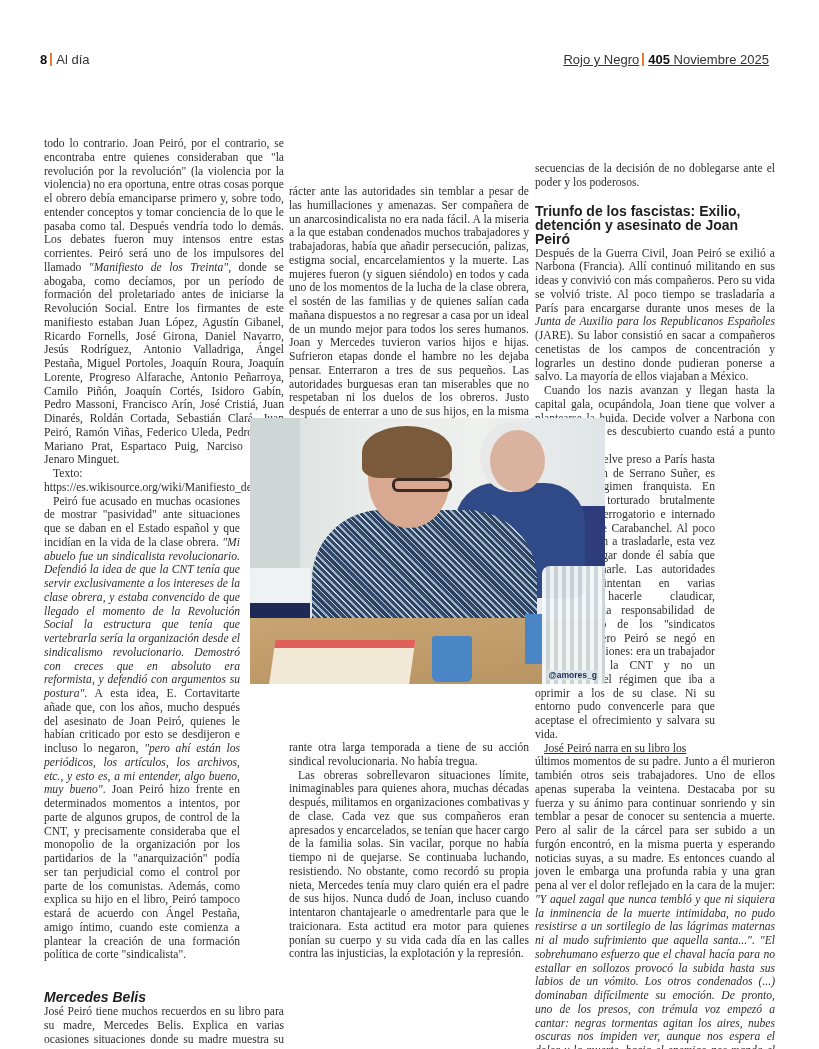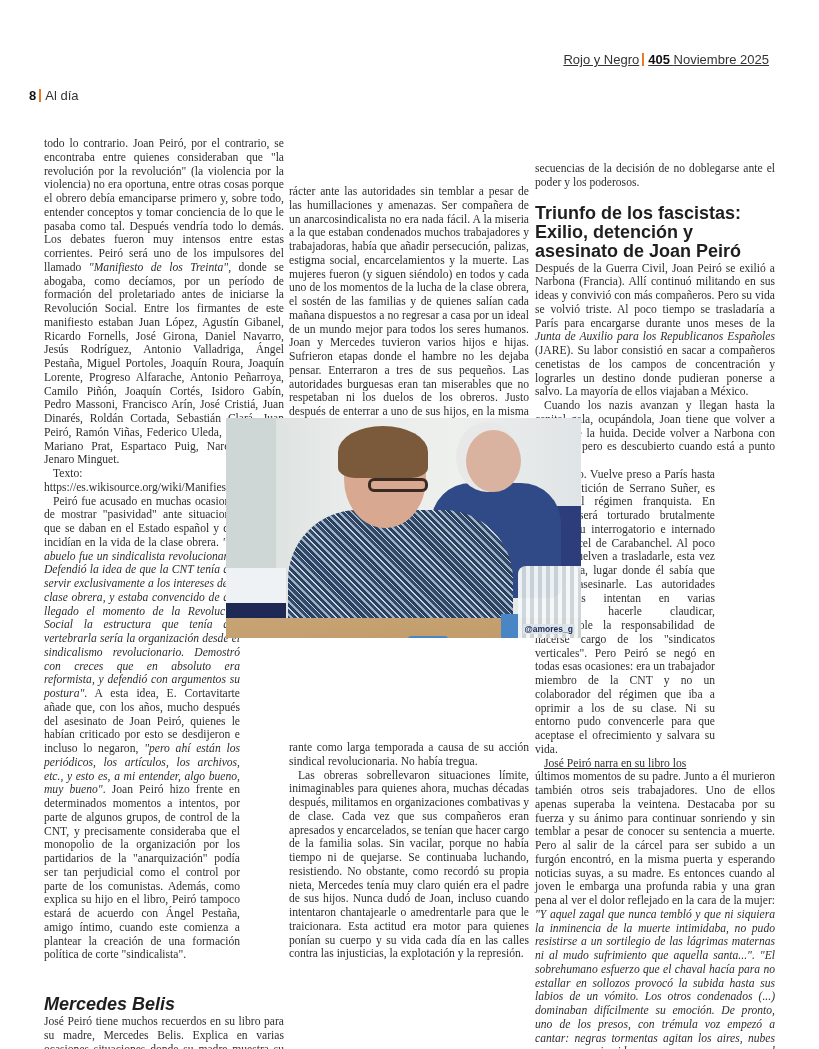--- a/index.html
+++ b/index.html
@@ -1,37 +1,37 @@
 <!DOCTYPE html>
 <html><head>
 <meta charset="utf-8">
 <style>
   html, body { margin: 0; padding: 0; background: #ffffff; }
   body { width: 819px; height: 1049px; position: relative; overflow: hidden; color: #2a2a2a; }
   .header { position: absolute; top: 52px; left: 28px; right: 50px; height: 16px;
             font-family: "Liberation Sans", sans-serif; font-size: 13px; color: #333; }
-  .header .left { position: absolute; left: 1px; top: 0; margin-top: 36px; }
+  .header .left { position: absolute; left: 12px; top: 0; }
   .header .right { position: absolute; right: 0; top: 0; text-decoration: underline; }
   .header b { font-weight: bold; color: #111; }
   .sep { display: inline-block; width: 2px; height: 13px; background: #e87a2a; vertical-align: -2px; margin: 0 4px 0 3px; }
   .col { position: absolute; top: 137px; width: 240px;
          font-family: "Liberation Serif", serif; font-size: 11.6px; line-height: 13.75px;
          text-align: justify; color: #2e2e2e; }
   .col p { margin: 0; text-indent: 0; }
   .col p.ind { text-indent: 9px; }
   .col i { font-style: italic; }
   .col1 { left: 44px; }
   .col2 { left: 289px; margin-top: 48px; }
   .col3 { left: 535px; margin-top: 25px; }
-  h3 { font-family: "Liberation Sans", sans-serif; font-size: 18px; line-height: 19px; font-weight: bold;
+  h3 { font-family: "Liberation Sans", sans-serif; font-size: 14px; line-height: 14px; font-weight: bold;
        margin: 14px 0 1px 0; color: #1e1e1e; text-align: left; }
   h3 i { font-style: italic; }
   .narrow { margin-left: 60px; }
   .narrow2 { margin-left: 60px; text-decoration: underline; }
-  .photo { position: absolute; left: 226px; top: 418px; width: 355px; height: 220px; overflow: hidden;
+  .photo { position: absolute; left: 250px; top: 418px; width: 355px; height: 266px; overflow: hidden;
            background: linear-gradient(90deg, #d7dedd 0%, #e9ecea 35%, #eef0ee 65%, #dfe4e6 100%); }
   .photo .wall2 { position: absolute; left: 0; top: 0; width: 50px; height: 150px; background: #cfd6d6; }
   .photo .chair { position: absolute; left: 0; top: 150px; width: 60px; height: 116px; background: linear-gradient(180deg,#eef2f4 0%, #eef2f4 30%, #1e2a55 30%, #1b2450 100%); }
   .photo .chair2 { position: absolute; right: 0; top: 88px; width: 30px; height: 60px; background: #2d3c7a; }
   .photo .man-body { position: absolute; left: 205px; top: 65px; width: 130px; height: 115px; border-radius: 40px 40px 10px 10px; background: #2f4a86; }
   .photo .man-head { position: absolute; left: 240px; top: 12px; width: 55px; height: 62px; border-radius: 50%; background: #d9b3a0; box-shadow: -6px -4px 0 4px #e8e8e8; }
   .photo .woman-body { position: absolute; left: 62px; top: 92px; width: 225px; height: 135px; border-radius: 70px 70px 10px 10px;
            background: repeating-linear-gradient(45deg, #2b3f5f 0 3px, #9db4c8 3px 5px, #344a6a 5px 8px, #c9d6e0 8px 9px); }
   .photo .woman-head { position: absolute; left: 118px; top: 12px; width: 82px; height: 98px; border-radius: 45% 45% 50% 50%; background: #d8a891; }
   .photo .woman-hair { position: absolute; left: 112px; top: 8px; width: 90px; height: 52px; border-radius: 50% 50% 20% 20%; background: #7a5a3a; }
@@ -62,21 +62,21 @@
   <p><span>todo lo contrario. Joan Peiró, por el contrario, se encontraba entre quienes consideraban que "la revolución por la revolución" (la violencia por la violencia) no era oportuna, entre otras cosas porque el obrero debía emanciparse primero y, sobre todo, entender conceptos y tomar conciencia de lo que le pasaba como tal. Después vendría todo lo demás. Los debates fueron muy intensos entre estas corrientes. Peiró será uno de los impulsores del llamado </span><i>"Manifiesto de los Treinta"</i><span>, donde se abogaba, como decíamos, por un período de formación del proletariado antes de iniciarse la Revolución Social. Entre los firmantes de este manifiesto estaban Juan López, Agustín Gibanel, Ricardo Fornells, José Girona, Daniel Navarro, Jesús Rodríguez, Antonio Valladriga, Ángel Pestaña, Miguel Portoles, Joaquín Roura, Joaquín Lorente, Progreso Alfarache, Antonio Peñarroya, Camilo Piñón, Joaquín Cortés, Isidoro Gabín, Pedro Massoni, Francisco Arín, José Cristiá, Juan Dinarés, Roldán Cortada, Sebastián Clará, Juan Peiró, Ramón Viñas, Federico Uleda, Pedro Cané, Mariano Prat, Espartaco Puig, Narciso Marcó, Jenaro Minguet.</span></p>
   <p class="ind" style="width:196px">Texto: https://es.wikisource.org/wiki/Manifiesto_de_los_Treinta</p>
   <p class="ind" style="width:196px"><span>Peiró fue acusado en muchas ocasiones de mostrar "pasividad" ante situaciones que se daban en el Estado español y que incidían en la vida de la clase obrera. </span><i>"Mi abuelo fue un sindicalista revolucionario. Defendió la idea de que la CNT tenía que servir exclusivamente a los intereses de la clase obrera, y estaba convencido de que llegado el momento de la Revolución Social la estructura que tenía que vertebrarla sería la organización desde el sindicalismo revolucionario. Demostró con creces que en absoluto era reformista, y defendió con argumentos su postura"</i><span>. A esta idea, E. Cortavitarte añade que, con los años, mucho después del asesinato de Joan Peiró, quienes le habían criticado por esto se desdijeron e incluso lo negaron, </span><i>"pero ahí están los periódicos, los artículos, los archivos, etc., y esto es, a mi entender, algo bueno, muy bueno"</i><span>. Joan Peiró hizo frente en determinados momentos a intentos, por parte de algunos grupos, de control de la CNT, y precisamente consideraba que el monopolio de la organización por los partidarios de la "anarquización" podía ser tan perjudicial como el control por parte de los comunistas. Además, como explica su hijo en el libro, Peiró tampoco estará de acuerdo con Ángel Pestaña, amigo íntimo, cuando este comienza a plantear la creación de una formación política de corte "sindicalista".</span></p>
   <h3><br><i>Mercedes Belis</i></h3>
   <p>José Peiró tiene muchos recuerdos en su libro para su madre, Mercedes Belis. Explica en varias ocasiones situaciones donde su madre muestra su ca-</p>
 </div>
 
 <div class="col col2">
   <p>rácter ante las autoridades sin temblar a pesar de las humillaciones y amenazas. Ser compañera de un anarcosindicalista no era nada fácil. A la miseria a la que estaban condenados muchos trabajadores y trabajadoras, había que añadir persecución, palizas, estigma social, encarcelamientos y la muerte. Las mujeres fueron (y siguen siéndolo) en todos y cada uno de los momentos de la lucha de la clase obrera, el sostén de las familias y de quienes salían cada mañana dispuestos a no regresar a casa por un ideal de un mundo mejor para todos los seres humanos. Joan y Mercedes tuvieron varios hijos e hijas. Sufrieron etapas donde el hambre no les dejaba pensar. Enterraron a tres de sus pequeños. Las autoridades burguesas eran tan miserables que no respetaban ni los duelos de los obreros. Justo después de enterrar a uno de sus hijos, en la misma entrada del cementerio, Joan fue detenido (una de tantas veces) por la Guardia Civil, y encarcelado en la Modelo de Barcelona du-</p>
   <div style="height:281px"></div>
-  <p>rante como larga temporada a causa de su acción sindical revolucionaria. No había tregua.</p>
+  <p>rante otra larga temporada a tiene de su acción sindical revolucionaria. No había tregua.</p>
   <p class="ind">Las obreras sobrellevaron situaciones límite, inimaginables para quienes ahora, muchas décadas después, militamos en organizaciones combativas y de clase. Cada vez que sus compañeros eran apresados y encarcelados, se tenían que hacer cargo de la familia solas. Sin vacilar, porque no había tiempo ni de quejarse. Se continuaba luchando, resistiendo. No obstante, como recordó su propia nieta, Mercedes tenía muy claro quién era el padre de sus hijos. Nunca dudó de Joan, incluso cuando intentaron chantajearle o amedrentarle para que le traicionara. Esta actitud era motor para quienes ponían su cuerpo y su vida cada día en las calles contra las injusticias, la explotación y la represión.</p>
 </div>
 
 <div class="col col3">
   <p>secuencias de la decisión de no doblegarse ante el poder y los poderosos.</p>
   <h3>Triunfo de los fascistas: Exilio, detención y asesinato de Joan Peiró</h3>
   <p><span>Después de la Guerra Civil, Joan Peiró se exilió a Narbona (Francia). Allí continuó militando en sus ideas y convivió con más compañeros. Pero su vida se volvió triste. Al poco tiempo se trasladaría a París para encargarse durante unos meses de la </span><i>Junta de Auxilio para los Republicanos Españoles</i><span> (JARE). Su labor consistió en sacar a compañeros cenetistas de los campos de concentración y lograrles un destino donde pudieran ponerse a salvo. La mayoría de ellos viajaban a México.</span></p>
   <p class="ind">Cuando los nazis avanzan y llegan hasta la capital gala, ocupándola, Joan tiene que volver a plantearse la huida. Decide volver a Narbona con su gente, pero es descubierto cuando está a punto de</p>
   <p class="narrow" style="width:180px; text-indent:12px">lograrlo. Vuelve preso a París hasta que, a petición de Serrano Suñer, es cedido al régimen franquista. En Madrid será torturado brutalmente durante su interrogatorio e internado en la cárcel de Carabanchel. Al poco tiempo vuelven a trasladarle, esta vez a València, lugar donde él sabía que iban a asesinarle. Las autoridades franquistas intentan en varias ocasiones hacerle claudicar, ofreciéndole la responsabilidad de hacerse cargo de los "sindicatos verticales". Pero Peiró se negó en todas esas ocasiones: era un trabajador miembro de la CNT y no un colaborador del régimen que iba a oprimir a los de su clase. Ni su entorno pudo convencerle para que aceptase el ofrecimiento y salvara su vida.</p>
   <p class="narrow2" style="width:180px; text-indent:9px">José Peiró narra en su libro los</p>

